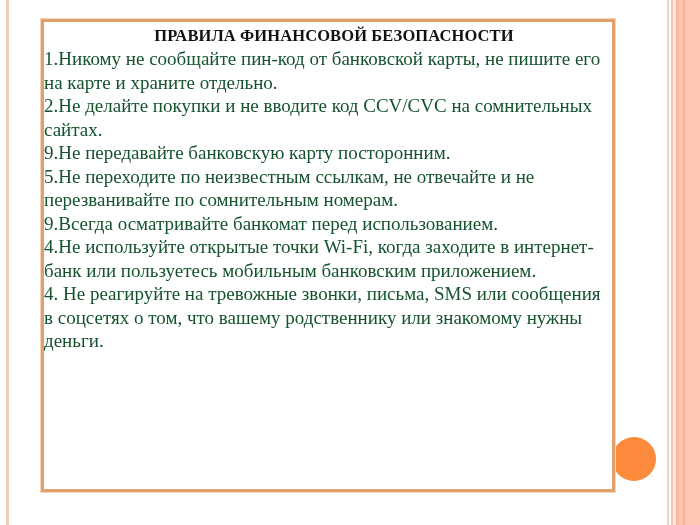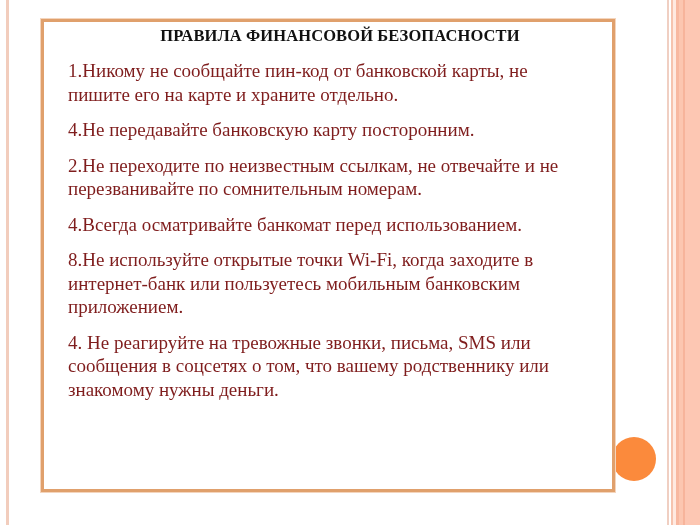--- a/index.html
+++ b/index.html
@@ -27,43 +27,44 @@
     .circle {
       position: absolute; left: 612px; top: 437px; width: 44px; height: 44px;
       border-radius: 50%; background: #fb8a3c;
     }
     .content-box {
       position: absolute; left: 41px; top: 19px; width: 574px; height: 473px;
       background: #ffffff;
       border: 3px solid #e0a06c;
       box-shadow: 0 0 0 1px #f4d5bd;
       box-sizing: border-box;
-      padding: 3px 8px 0 12px;
+      padding: 3px 8px 0 0;
       z-index: 2;
     }
     .title {
       text-align: center; font-weight: bold; font-size: 16.5px;
       color: #111; line-height: 22px; margin: 0 0 0 20px; letter-spacing: 0.1px;
     }
     .rules { margin: 0; padding: 0; list-style: none; }
     .rule {
-      font-size: 19px; line-height: 23.5px; color: #7f1d1d;
-      margin: 12px;
+      font-size: 19px; line-height: 23.5px; color: #14532d;
+      margin: 0;
     }
   </style>
 </head>
 <body>
 
 <div class="left-line"></div>
 <div class="right-stripes"></div>
 <div class="circle"></div>
 
 <div class="content-box">
   <div class="title">ПРАВИЛА ФИНАНСОВОЙ БЕЗОПАСНОСТИ</div>
   <ul class="rules">
     <li class="rule">1.Никому не сообщайте пин-код от банковской карты, не пишите его на карте и храните отдельно.</li>
-    <li class="rule">4.Не передавайте банковскую карту посторонним.</li>
-    <li class="rule">2.Не переходите по неизвестным ссылкам, не отвечайте и не перезванивайте по сомнительным номерам.</li>
-    <li class="rule">4.Всегда осматривайте банкомат перед использованием.</li>
-    <li class="rule">8.Не используйте открытые точки Wi-Fi, когда заходите в интернет-банк или пользуетесь мобильным банковским приложением.</li>
+    <li class="rule">2.Не делайте покупки и не вводите код CCV/CVC на сомнительных сайтах.</li>
+    <li class="rule">9.Не передавайте банковскую карту посторонним.</li>
+    <li class="rule">5.Не переходите по неизвестным ссылкам, не отвечайте и не перезванивайте по сомнительным номерам.</li>
+    <li class="rule">9.Всегда осматривайте банкомат перед использованием.</li>
+    <li class="rule">4.Не используйте открытые точки Wi-Fi, когда заходите в интернет-банк или пользуетесь мобильным банковским приложением.</li>
     <li class="rule">4. Не реагируйте на тревожные звонки, письма, SMS или сообщения в соцсетях о том, что вашему родственнику или знакомому нужны деньги.</li>
   </ul>
 </div>
 
 </body></html>

